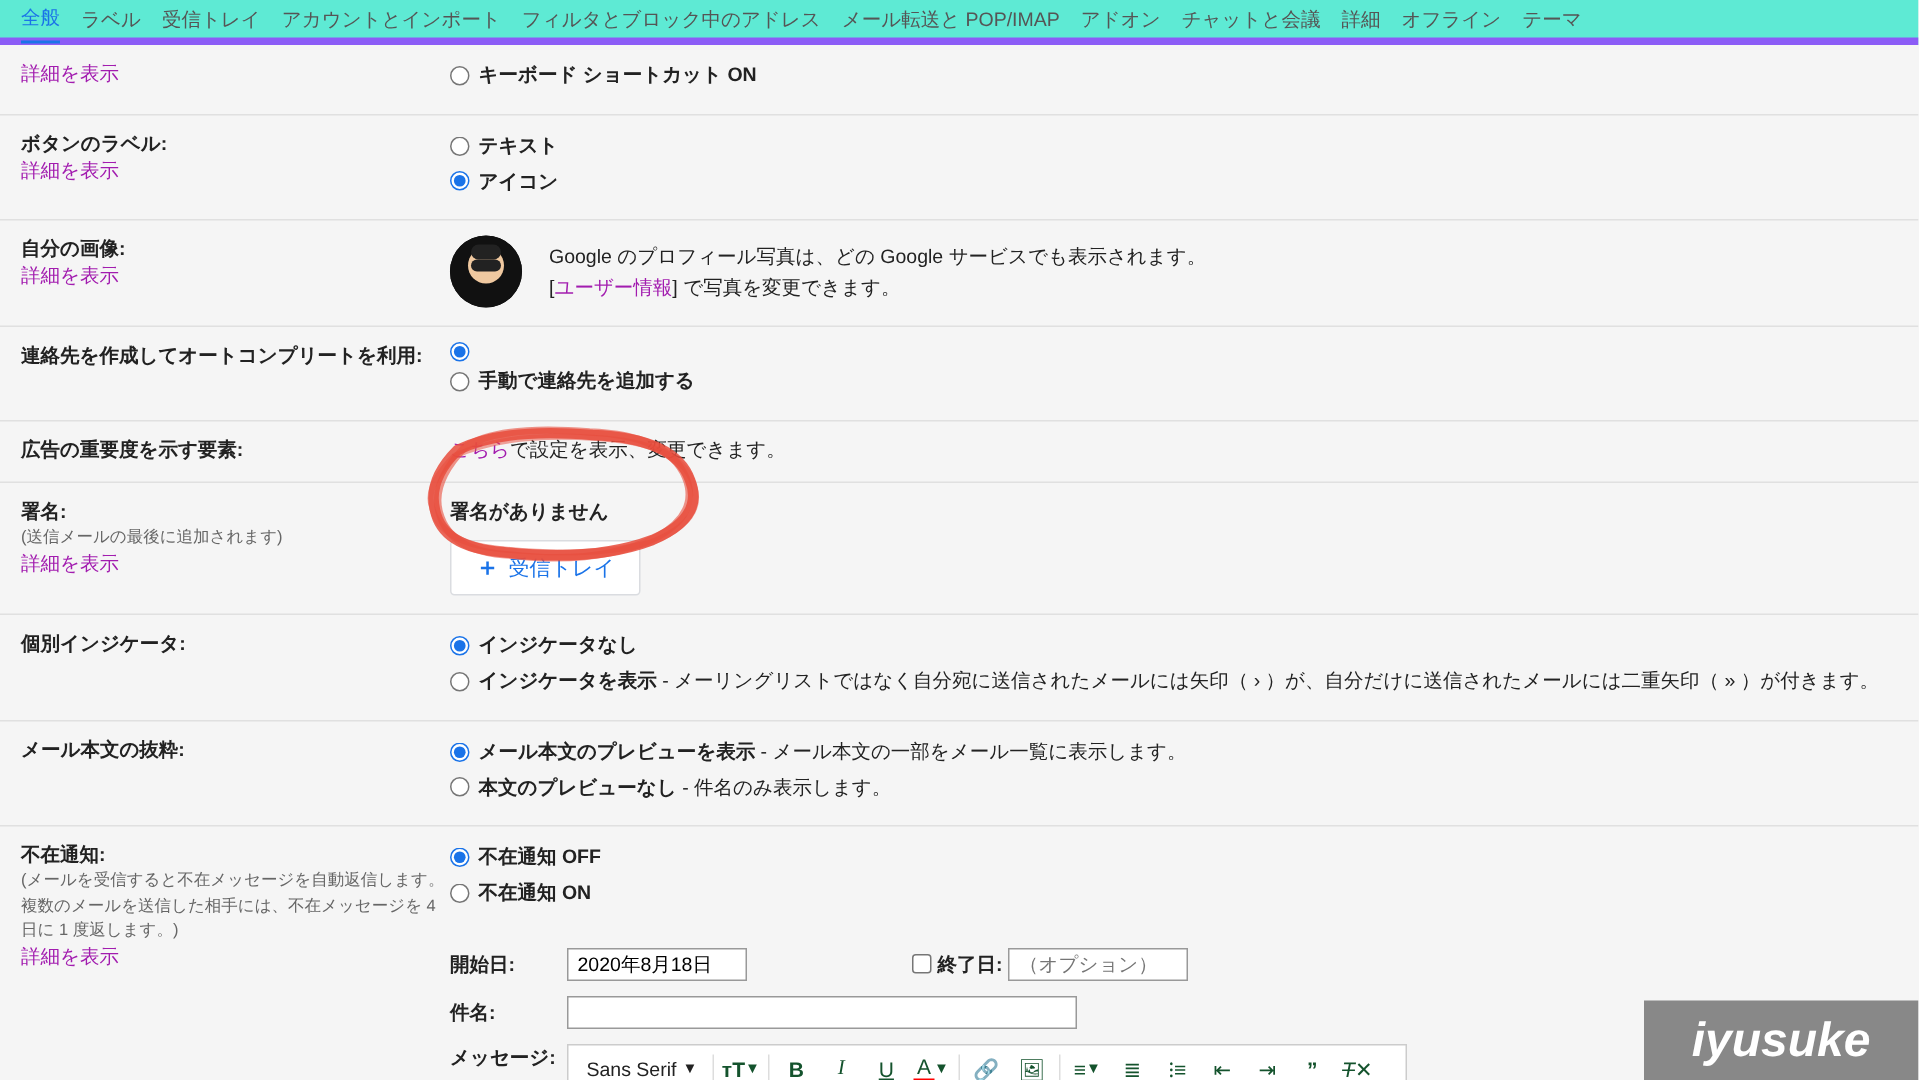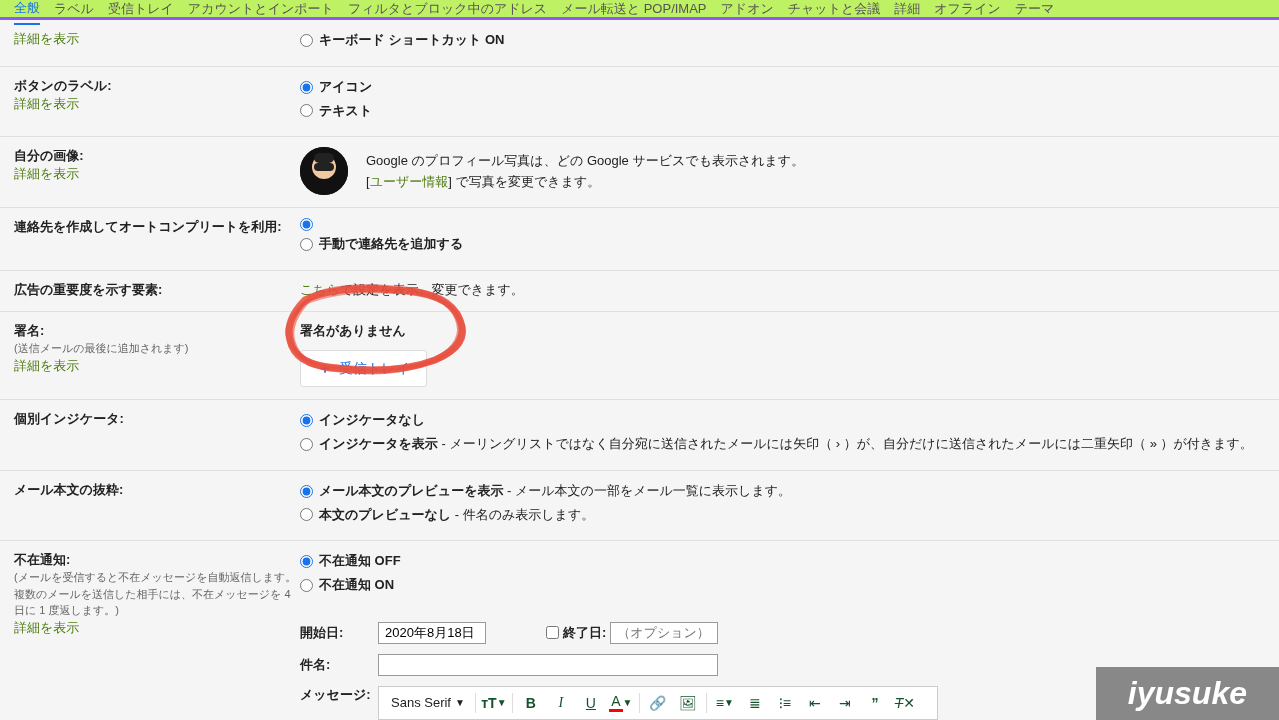--- a/index.html
+++ b/index.html
@@ -1,40 +1,40 @@
 <!DOCTYPE html>
 <html><head>
 <meta charset="utf-8">
 <style>
 * { box-sizing: border-box; margin: 0; padding: 0; }
 body { font-family: Arial, "Hiragino Sans", "Meiryo", sans-serif; font-size: 13px; color: #222; background: #f5f5f5; width: 1279px; height: 720px; overflow: hidden; position: relative; }
-.tabs { display: flex; gap: 14px; padding: 0 14px; background: #bef264; border-bottom: 3px solid #8b5cf6; height: 20px; align-items: center; }
+.tabs { display: flex; gap: 14px; padding: 0 14px; background: #5eead4; border-bottom: 5px solid #8b5cf6; height: 30px; align-items: center; }
 .tab { color: #555; font-size: 13px; cursor: pointer; padding: 6px 0; }
 .tab.active { color: #1a73e8; border-bottom: 2px solid #1a73e8; font-weight: 500; }
 .content { padding: 0; }
 .row { display: flex; border-bottom: 1px solid #e0e0e0; padding: 10px 14px 12px 14px; }
 .label-col { width: 286px; flex-shrink: 0; }
 .label-col .title { font-weight: bold; font-size: 13px; }
 .label-col .sub { font-size: 11px; color: #666; line-height: 1.5; }
-.link { color: #4d7c0f; cursor: pointer; }
+.link { color: #a21caf; cursor: pointer; }
 .val-col { flex: 1; }
 .radio-line { display: flex; align-items: center; gap: 6px; margin-bottom: 3px; line-height: 1.6; }
 .radio { width: 13px; height: 13px; accent-color: #1a73e8; }
 .bold { font-weight: bold; }
 .avatar { width: 48px; height: 48px; border-radius: 50%; background: #000; display: inline-flex; align-items: center; justify-content: center; color: #fff; font-size: 24px; margin-right: 18px; vertical-align: top; flex-shrink:0; }
 .profile-text { display: inline-block; vertical-align: top; padding-top: 4px; line-height: 1.6; }
 .btn-new { display: inline-flex; align-items: center; gap: 6px; border: 1px solid #dadce0; background: #fff; padding: 7px 16px; color: #1a73e8; font-size: 14px; cursor: pointer; border-radius: 3px; margin-top: 8px; }
 .plus { font-size: 16px; font-weight: bold; }
 .no-sig { font-weight: bold; margin-bottom: 2px; }
 .field-row { display: flex; align-items: center; margin-bottom: 10px; margin-top: 6px; }
 .field-label { width: 78px; font-weight: bold; }
 .text-input { border: 1px solid #999; padding: 3px 6px; font-size: 13px; height: 22px; }
-.date-input { width: 108px; }
+.date-input { width: 120px; }
 .subject-input { width: 340px; }
-.end-date { margin-left: 60px; display: flex; align-items: center; gap: 4px; }
+.end-date { margin-left: 110px; display: flex; align-items: center; gap: 4px; }
 .toolbar { display: flex; align-items: center; gap: 6px; border: 1px solid #ccc; background: #fff; padding: 4px 8px; width: 560px; height: 34px; margin-left: 0; }
 .tb-btn { width: 24px; height: 24px; display: flex; align-items: center; justify-content: center; cursor: pointer; color: #14532d; font-size: 14px; }
 .tb-sep { width: 1px; height: 20px; background: #ddd; }
 .font-sel { font-size: 13px; padding: 2px 4px; display:flex; align-items:center; gap:4px; cursor:pointer; }
 .scribble { position: absolute; left: 275px; top: 280px; width: 200px; height: 100px; pointer-events: none; }
 .scribble svg { width: 100%; height: 100%; }
 .watermark { position: absolute; right: 0; bottom: 0; background: rgba(90,90,90,0.7); color: #fff; font-style: italic; font-weight: bold; font-size: 32px; padding: 8px 32px; }
 .caret { font-size: 10px; }
 .profile-row .val-col { display:flex; align-items:flex-start; }
 .checkbox { width:13px; height:13px; }
@@ -70,26 +70,26 @@
     </div>
   </div>
 
   <div class="row">
     <div class="label-col">
       <div class="title">ボタンのラベル:</div>
       <span class="link">詳細を表示</span>
     </div>
     <div class="val-col">
       <div class="radio-line">
+          <input type="radio" class="radio" style="">
+          <span class="bold">テキスト</span>
+        </div>
+      <div class="radio-line">
           <input type="radio" class="radio" checked="" style="">
           <span class="bold">アイコン</span>
-        </div>
-      <div class="radio-line">
-          <input type="radio" class="radio" style="">
-          <span class="bold">テキスト</span>
         </div>
     </div>
   </div>
 
   <div class="row profile-row">
     <div class="label-col">
       <div class="title">自分の画像:</div>
       <span class="link">詳細を表示</span>
     </div>
     <div class="val-col">

